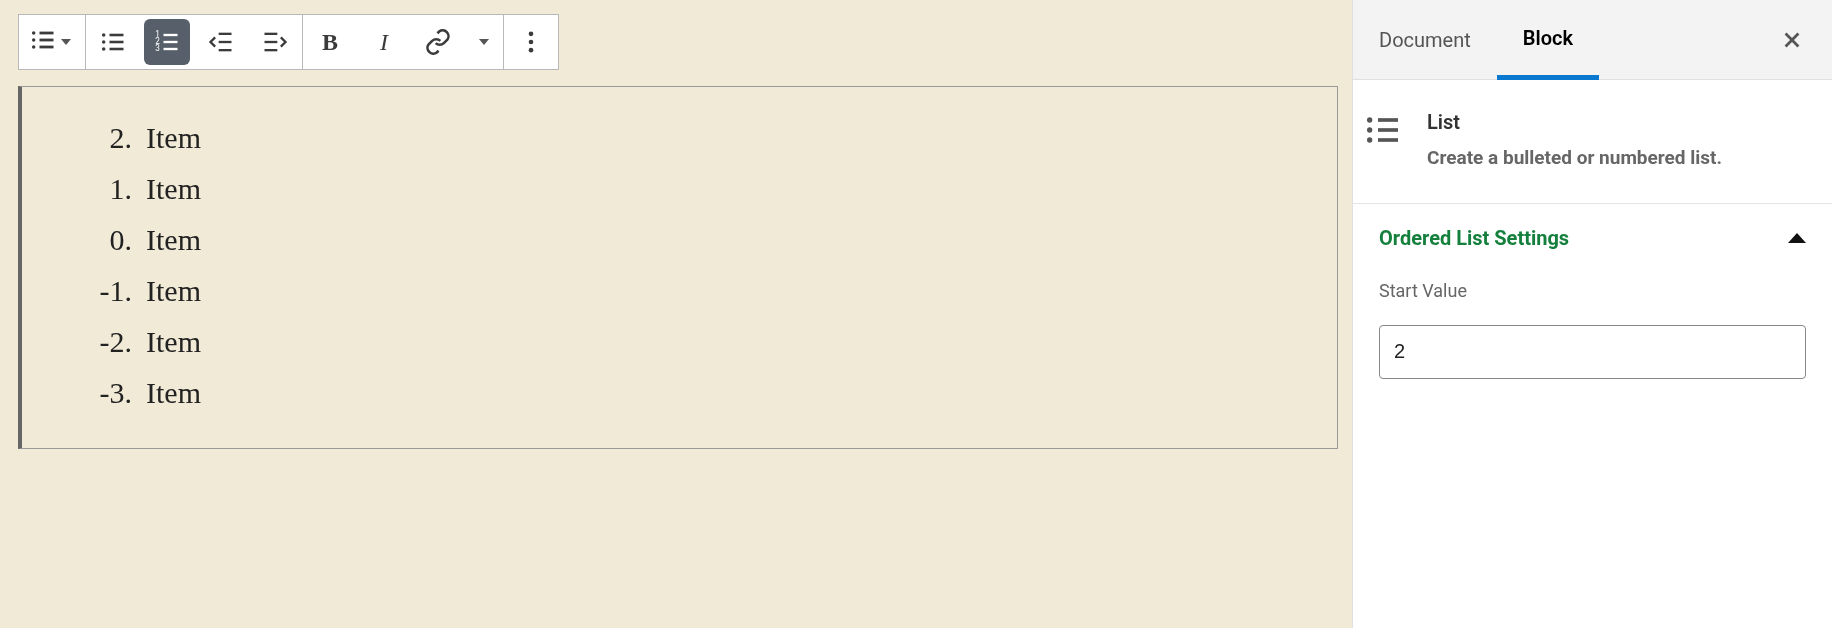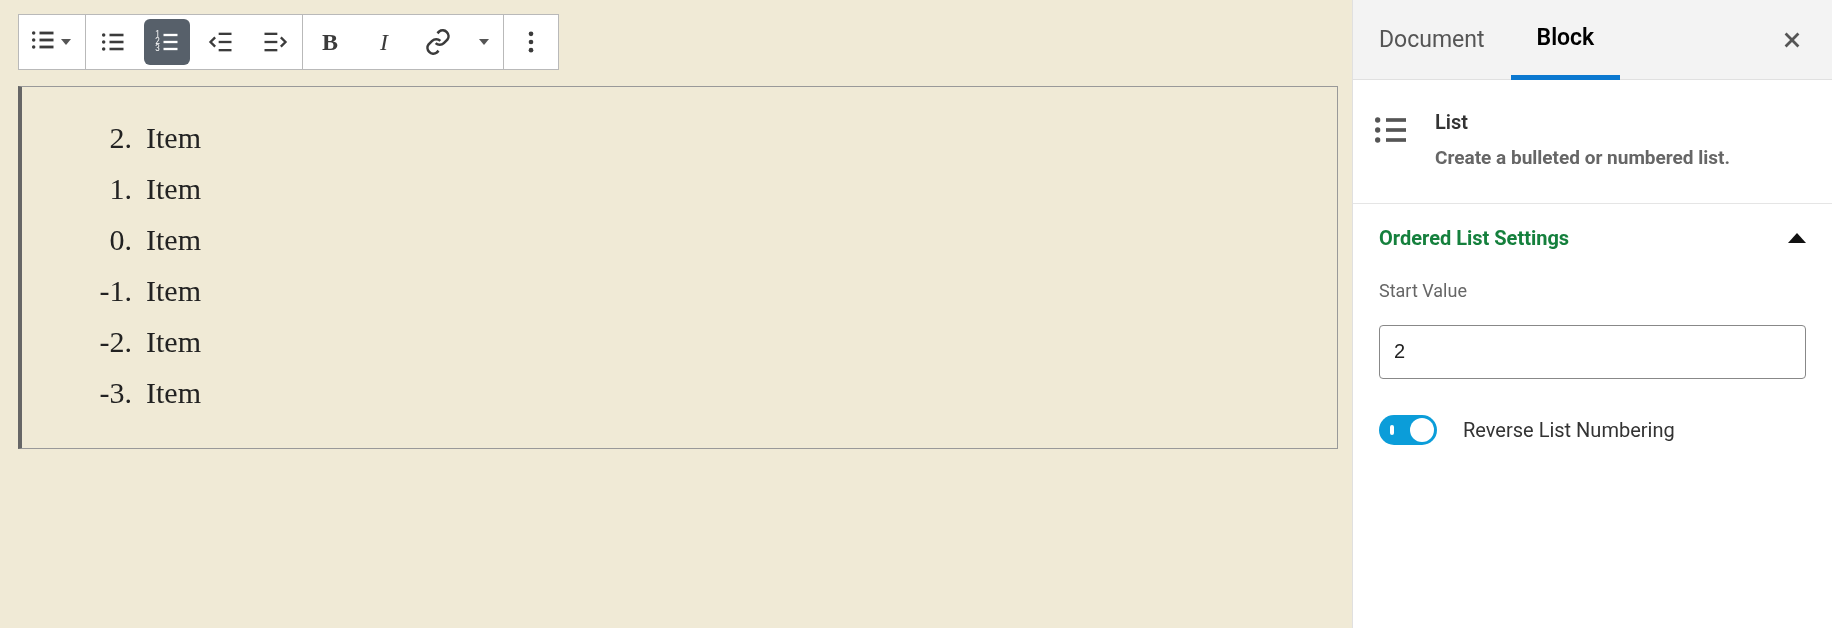--- a/index.html
+++ b/index.html
@@ -95,21 +95,21 @@
   .tabs {
     display: flex;
     align-items: center;
     background: #f3f3f3;
     border-bottom: 1px solid #e0e0e0;
     height: 80px;
     position: relative;
   }
   .tab {
     padding: 0 26px;
-    font-size: 23px;
+    font-size: 20px;
     color: #555;
     height: 100%;
     display: flex;
     align-items: center;
     cursor: pointer;
   }
   .tab.active {
     color: #000000;
     font-weight: 600;
     border-bottom: 5px solid #0b78d0;
@@ -119,21 +119,21 @@
     margin-left: auto;
     margin-right: 20px;
     width: 40px; height: 40px;
     display: flex; align-items: center; justify-content: center;
     color: #555;
     cursor: pointer;
   }
   .block-info {
     display: flex;
     gap: 24px;
-    padding: 30px 18px;
+    padding: 30px 10px;
     border-bottom: 1px solid #e5e5e5;
   }
   .block-info .icon {
     width: 40px; height: 40px;
     color: #555;
   }
   .block-info .title {
     font-size: 20px;
     font-weight: 600;
     color: #333;
@@ -362,21 +362,14 @@
 
   <div class="panel">
     <div class="panel-header">
       <div class="ptitle">Ordered List Settings</div>
       <div class="chev-up"></div>
     </div>
 
     <div class="field-label">Start Value</div>
     <input type="number" class="num-input" value="2" style="">
 
-    <div class="toggle-row">
-      <div class="toggle">
-        <div class="bar"></div>
-        <div class="knob"></div>
-      </div>
-      <div class="toggle-label">Reverse List Numbering</div>
-    </div>
   </div>
 </aside>
 
 </body></html>

